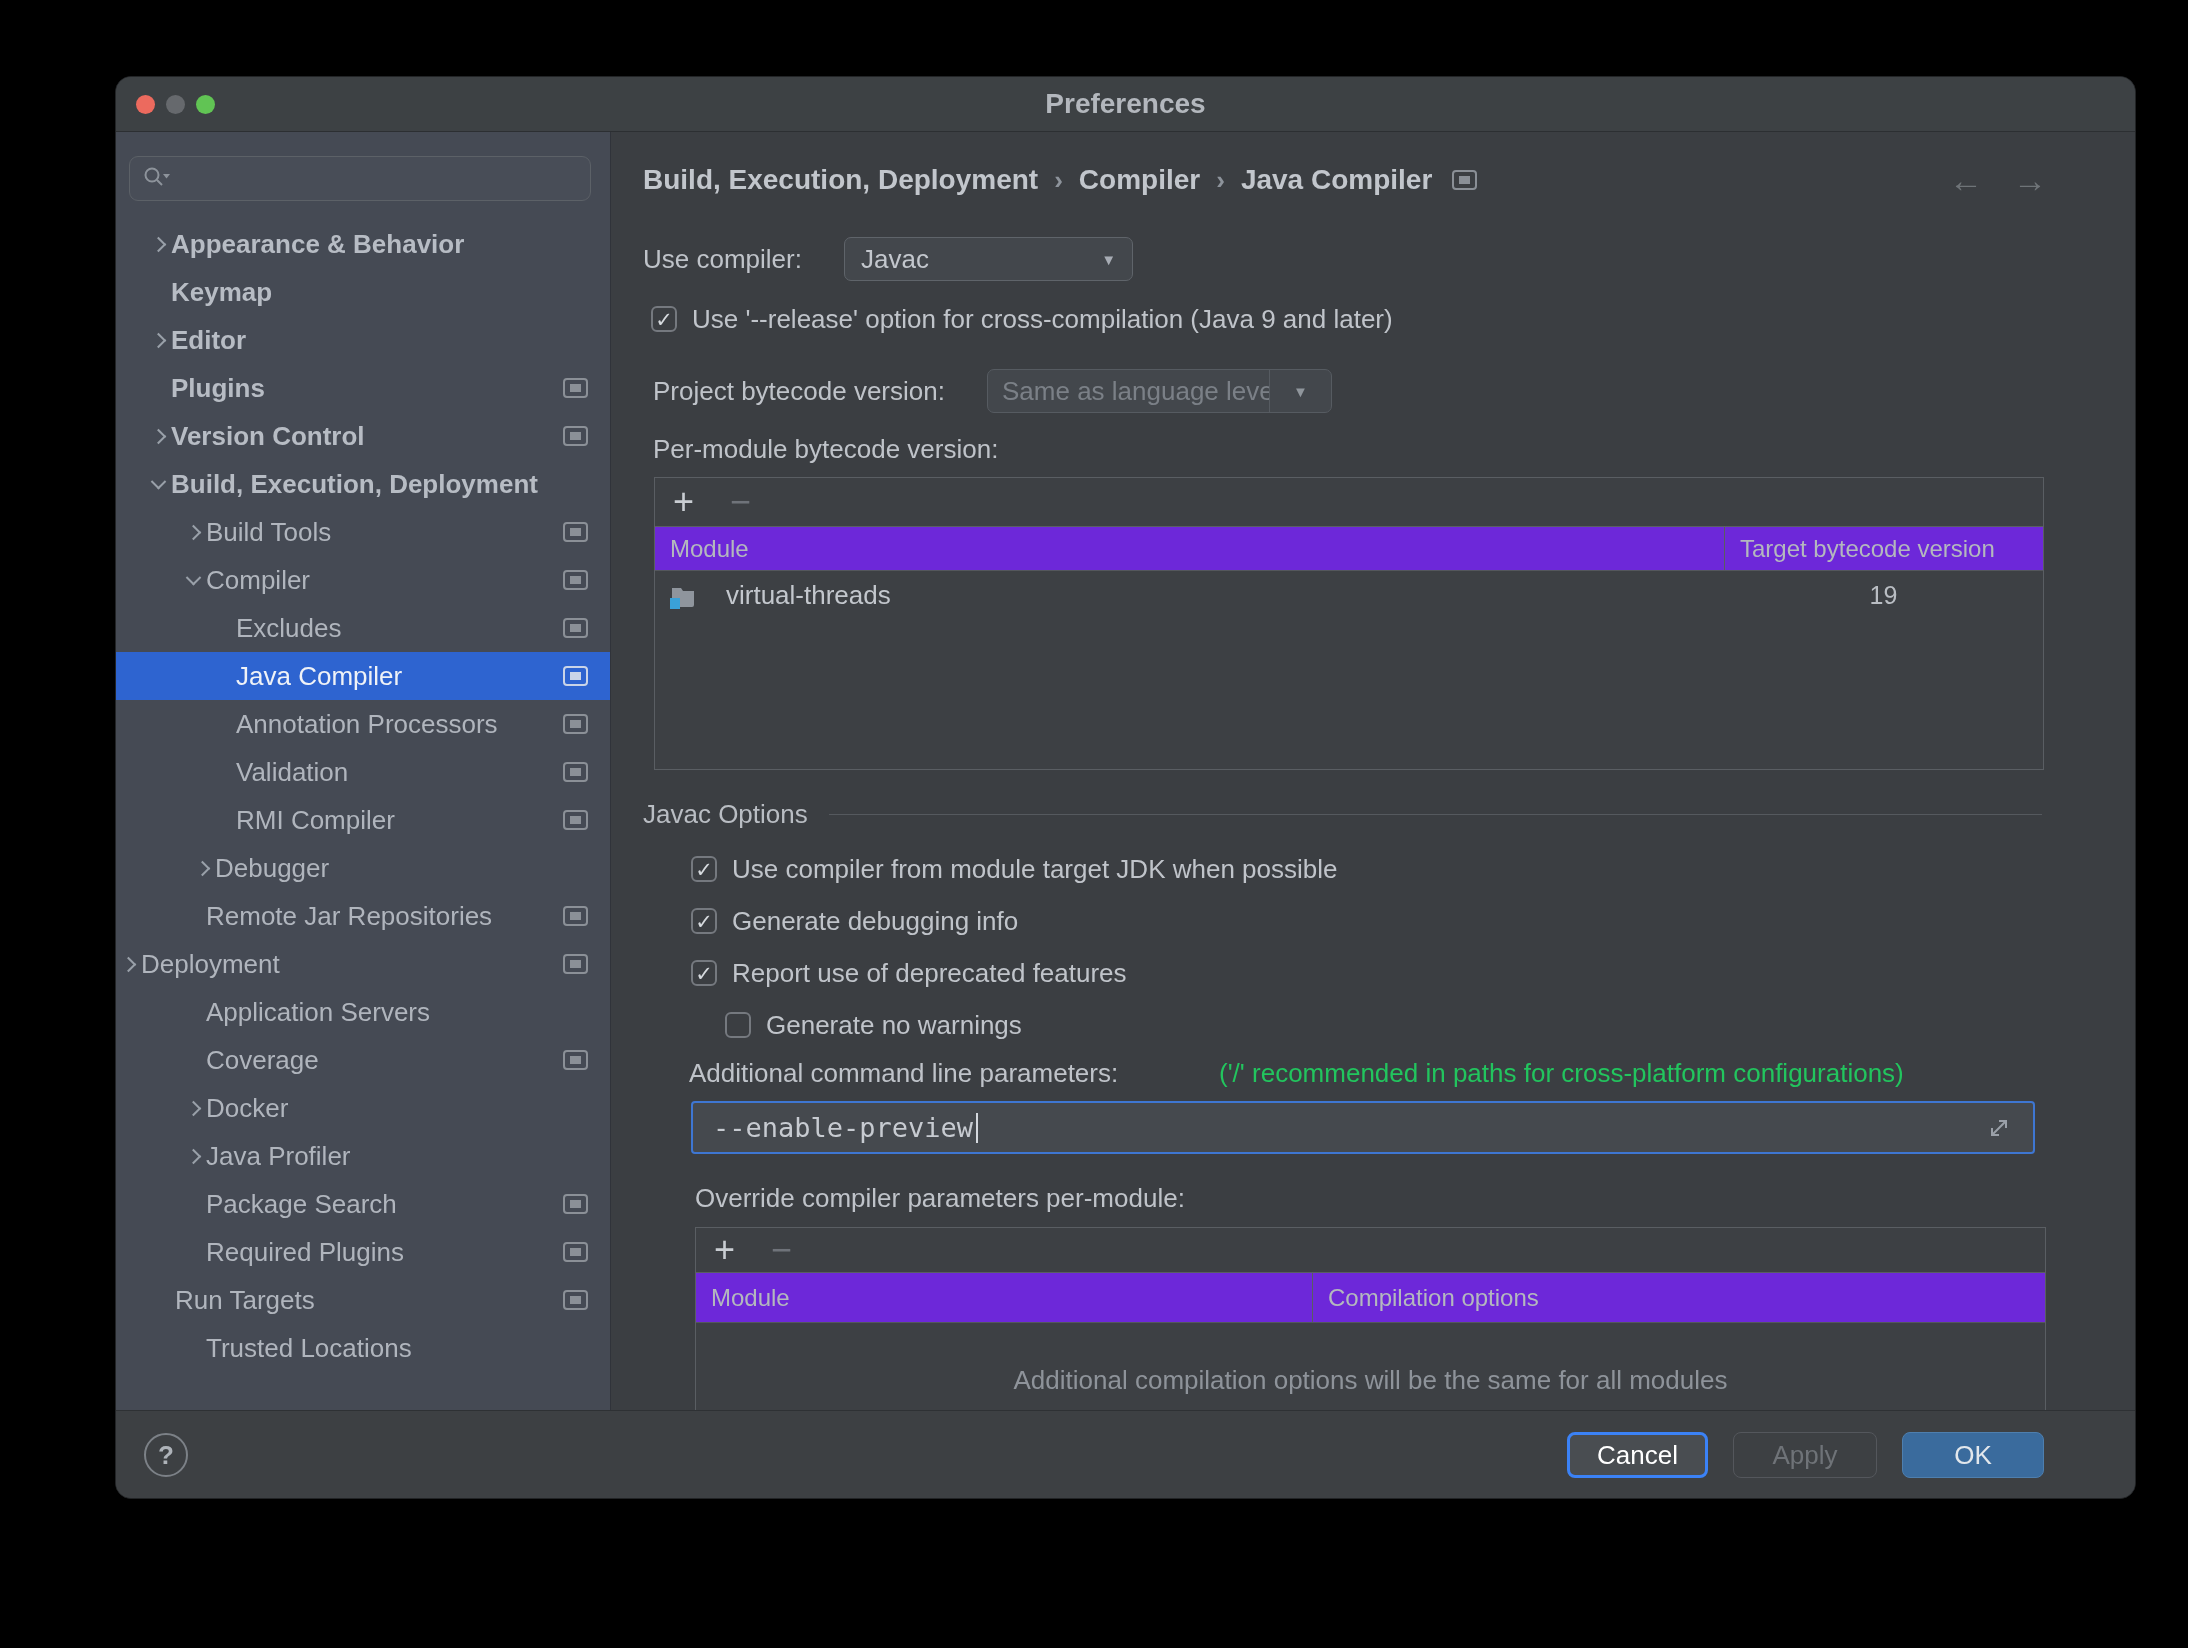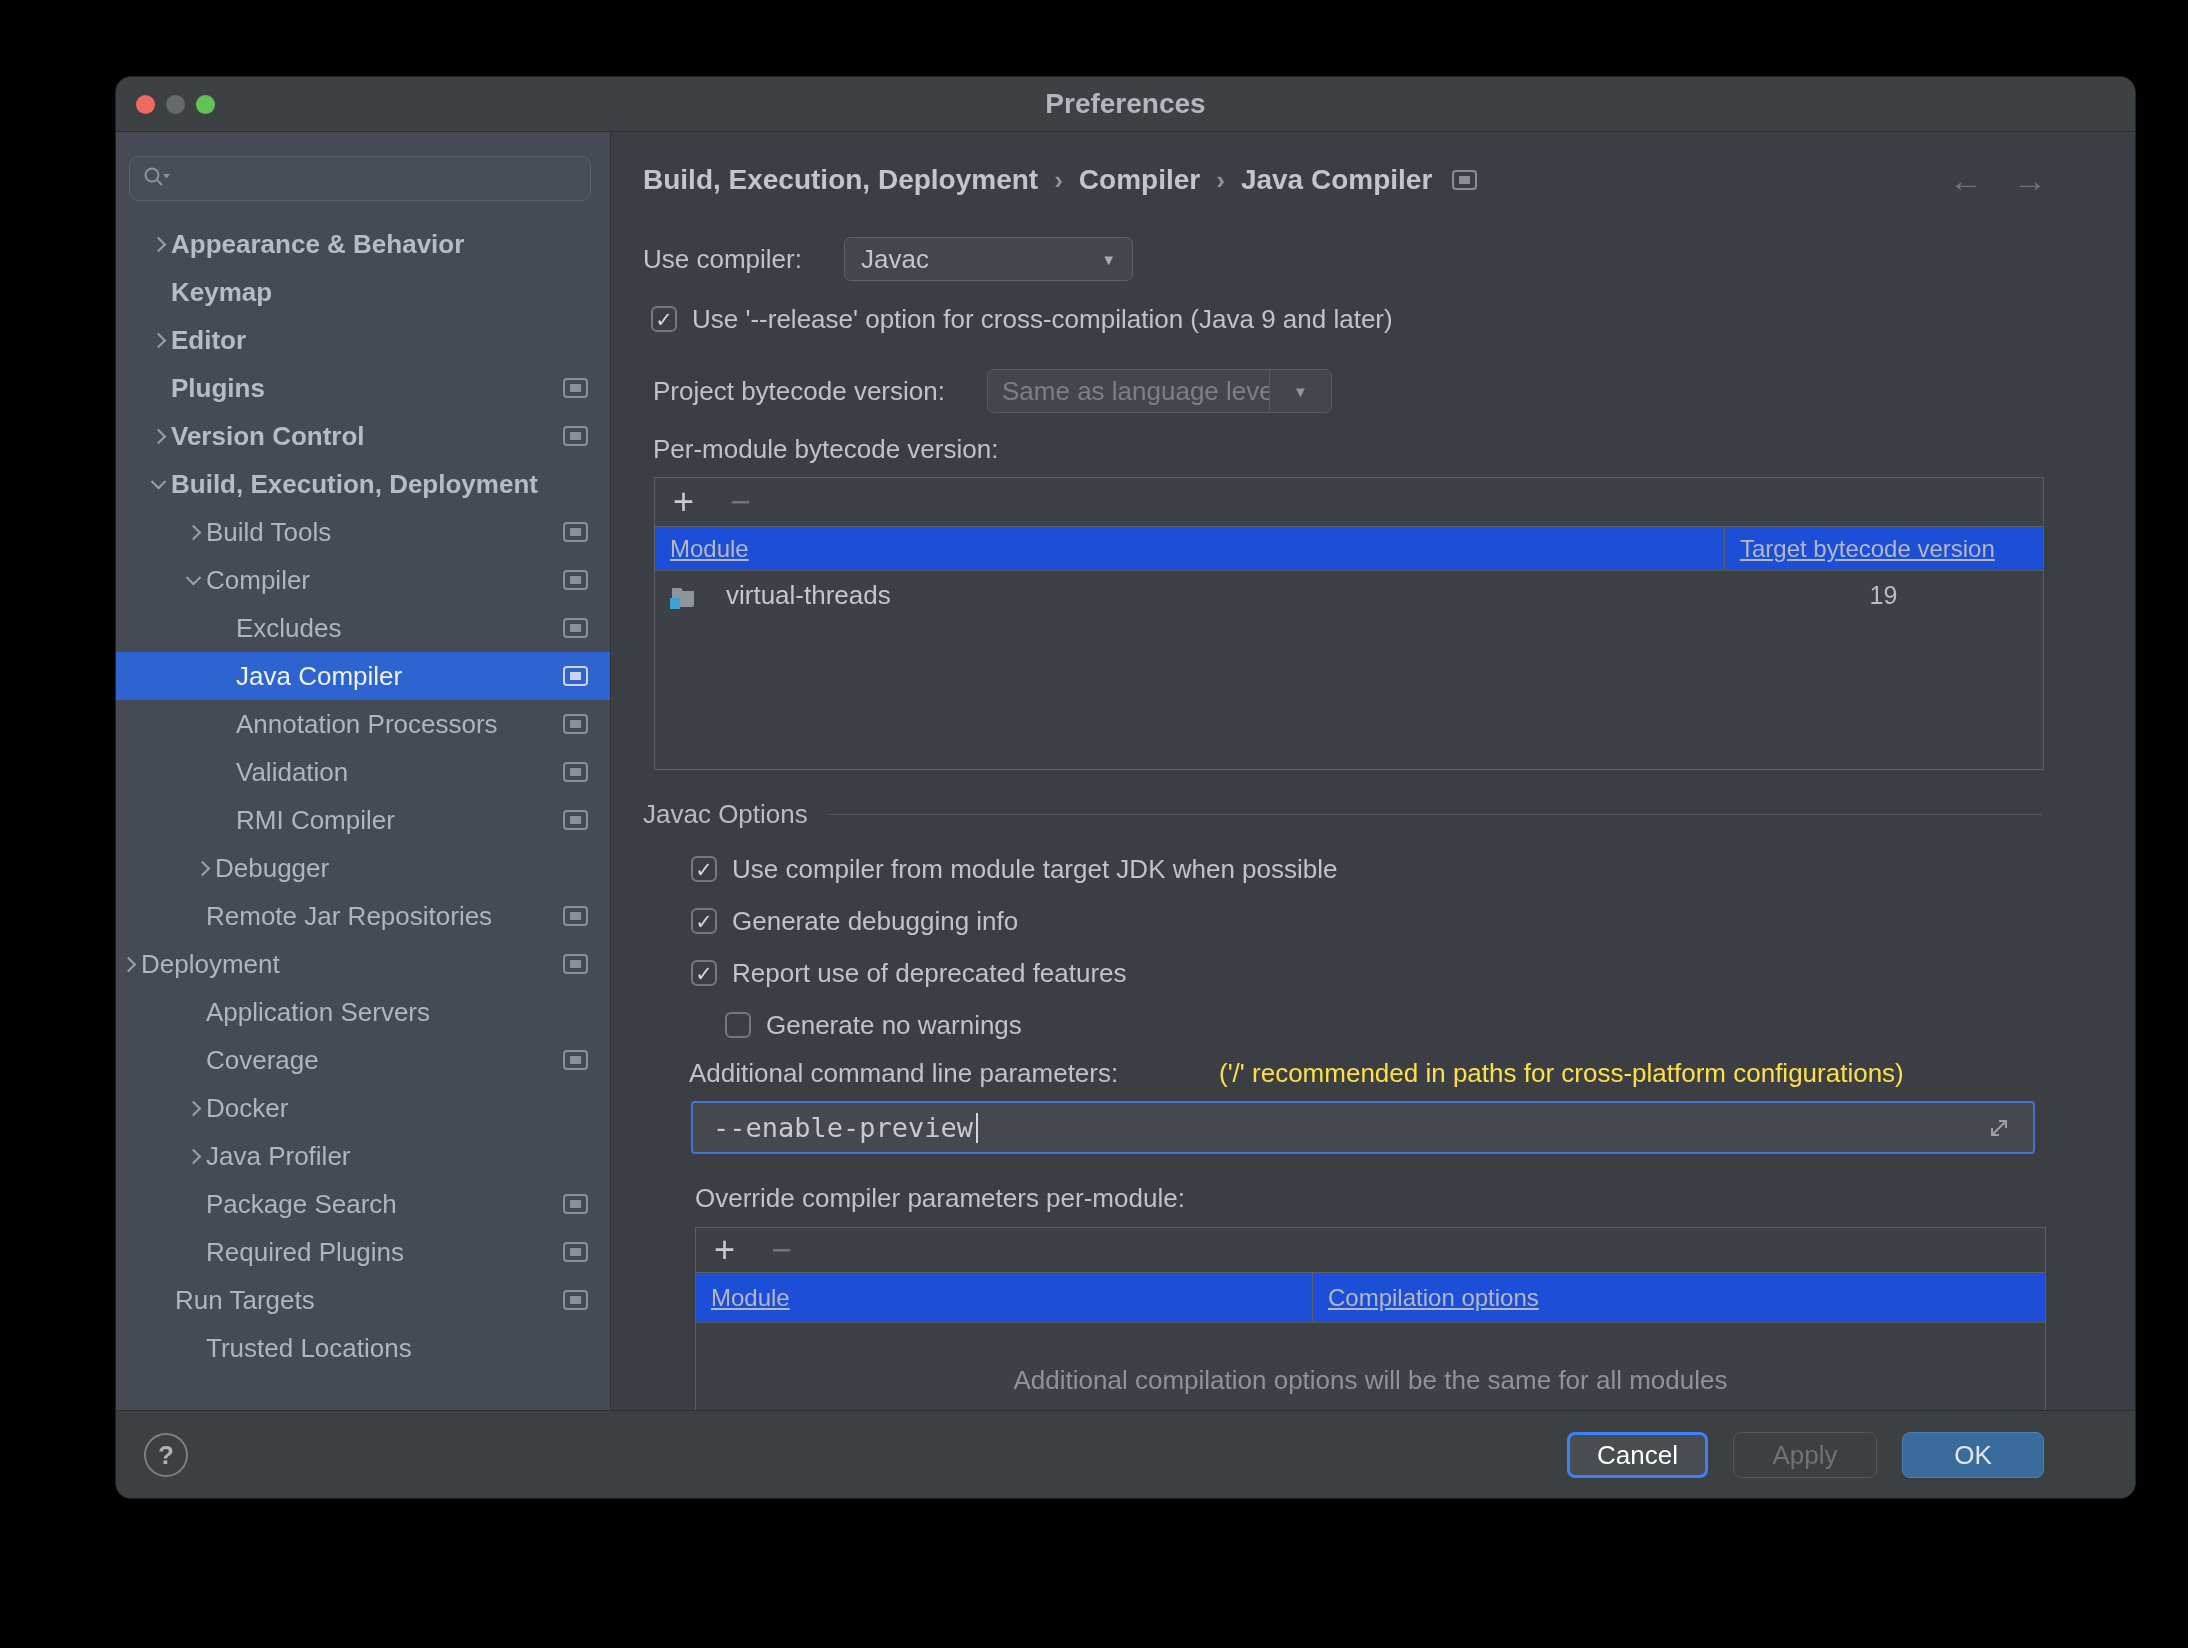--- a/index.html
+++ b/index.html
@@ -52,29 +52,29 @@
                 white-space:nowrap; overflow:hidden; }
   .combo-btn { width:62px; border-left:1px solid #565b61; display:flex; align-items:center; justify-content:center;
                font-size:15px; color:#90969c; }
   .cb { width:26px; height:26px; border:2px solid #75797f; border-radius:6px; flex:0 0 26px;
         display:flex; align-items:center; justify-content:center; color:#d6dade; font-size:21px; line-height:1; }
   .cbrow { gap:15px; font-size:26px; color:#c0c4ca; }
   
   .tbl { position:absolute; border:1px solid #5a5e63; background:#3d4044; overflow:hidden; }
   .tbl-toolbar { height:49px; border-bottom:1px solid #5a5e63; display:flex; align-items:center; padding-left:18px; gap:36px; }
   .t-plus { font-size:36px; color:#c9cdd2; line-height:1; } .t-minus { font-size:36px; color:#6f737a; line-height:1; }
-  .tbl-head { height:44px; background:#1d4ed8; border-bottom:1px solid #54575c; display:flex; align-items:stretch;
-              font-size:24px; color:#b4b8be;text-decoration:underline; }
+  .tbl-head { height:44px; background:#6d28d9; border-bottom:1px solid #54575c; display:flex; align-items:stretch;
+              font-size:24px; color:#b4b8be; }
   .th { display:flex; align-items:center; padding-left:15px; }
   .th.div { border-left:1px solid #595d62; }
   .tbl-row { height:48px; display:flex; align-items:center; font-size:26px; color:#c3c7cd; }
   .cell-val { text-align:center; font-size:25px; color:#b9bdc3; }
   .empty-msg { width:100%; text-align:center; font-size:26px; color:#8e939a; padding-top:42px; }
   .section-line { position:absolute; height:1px; background:#55595e; }
-  .hint { color:#fde047; font-size:26px; }
+  .hint { color:#22c55e; font-size:26px; }
   .cmdfield { position:absolute; left:80px; top:969px; width:1344px; height:53px;
               border:2px solid #3e76d2; border-radius:4px; background:#45494e;
               display:flex; align-items:center; padding:0 20px;
               font-family:"DejaVu Sans Mono","Liberation Mono",monospace; font-size:27px; color:#c7cbd1; }
   .caret { display:inline-block; width:2px; height:30px; background:#d4d8de; margin-left:3px; }
   .expand { margin-left:auto; }
   
   .footer { height:88px; flex:0 0 auto; background:#3d4043; border-top:1px solid #2e3134; position:relative; }
   .helpbtn { position:absolute; left:28px; top:22px; width:44px; height:44px; border-radius:50%;
              border:2px solid #7c8187; color:#aeb3b9; font-size:26px; font-weight:bold;

